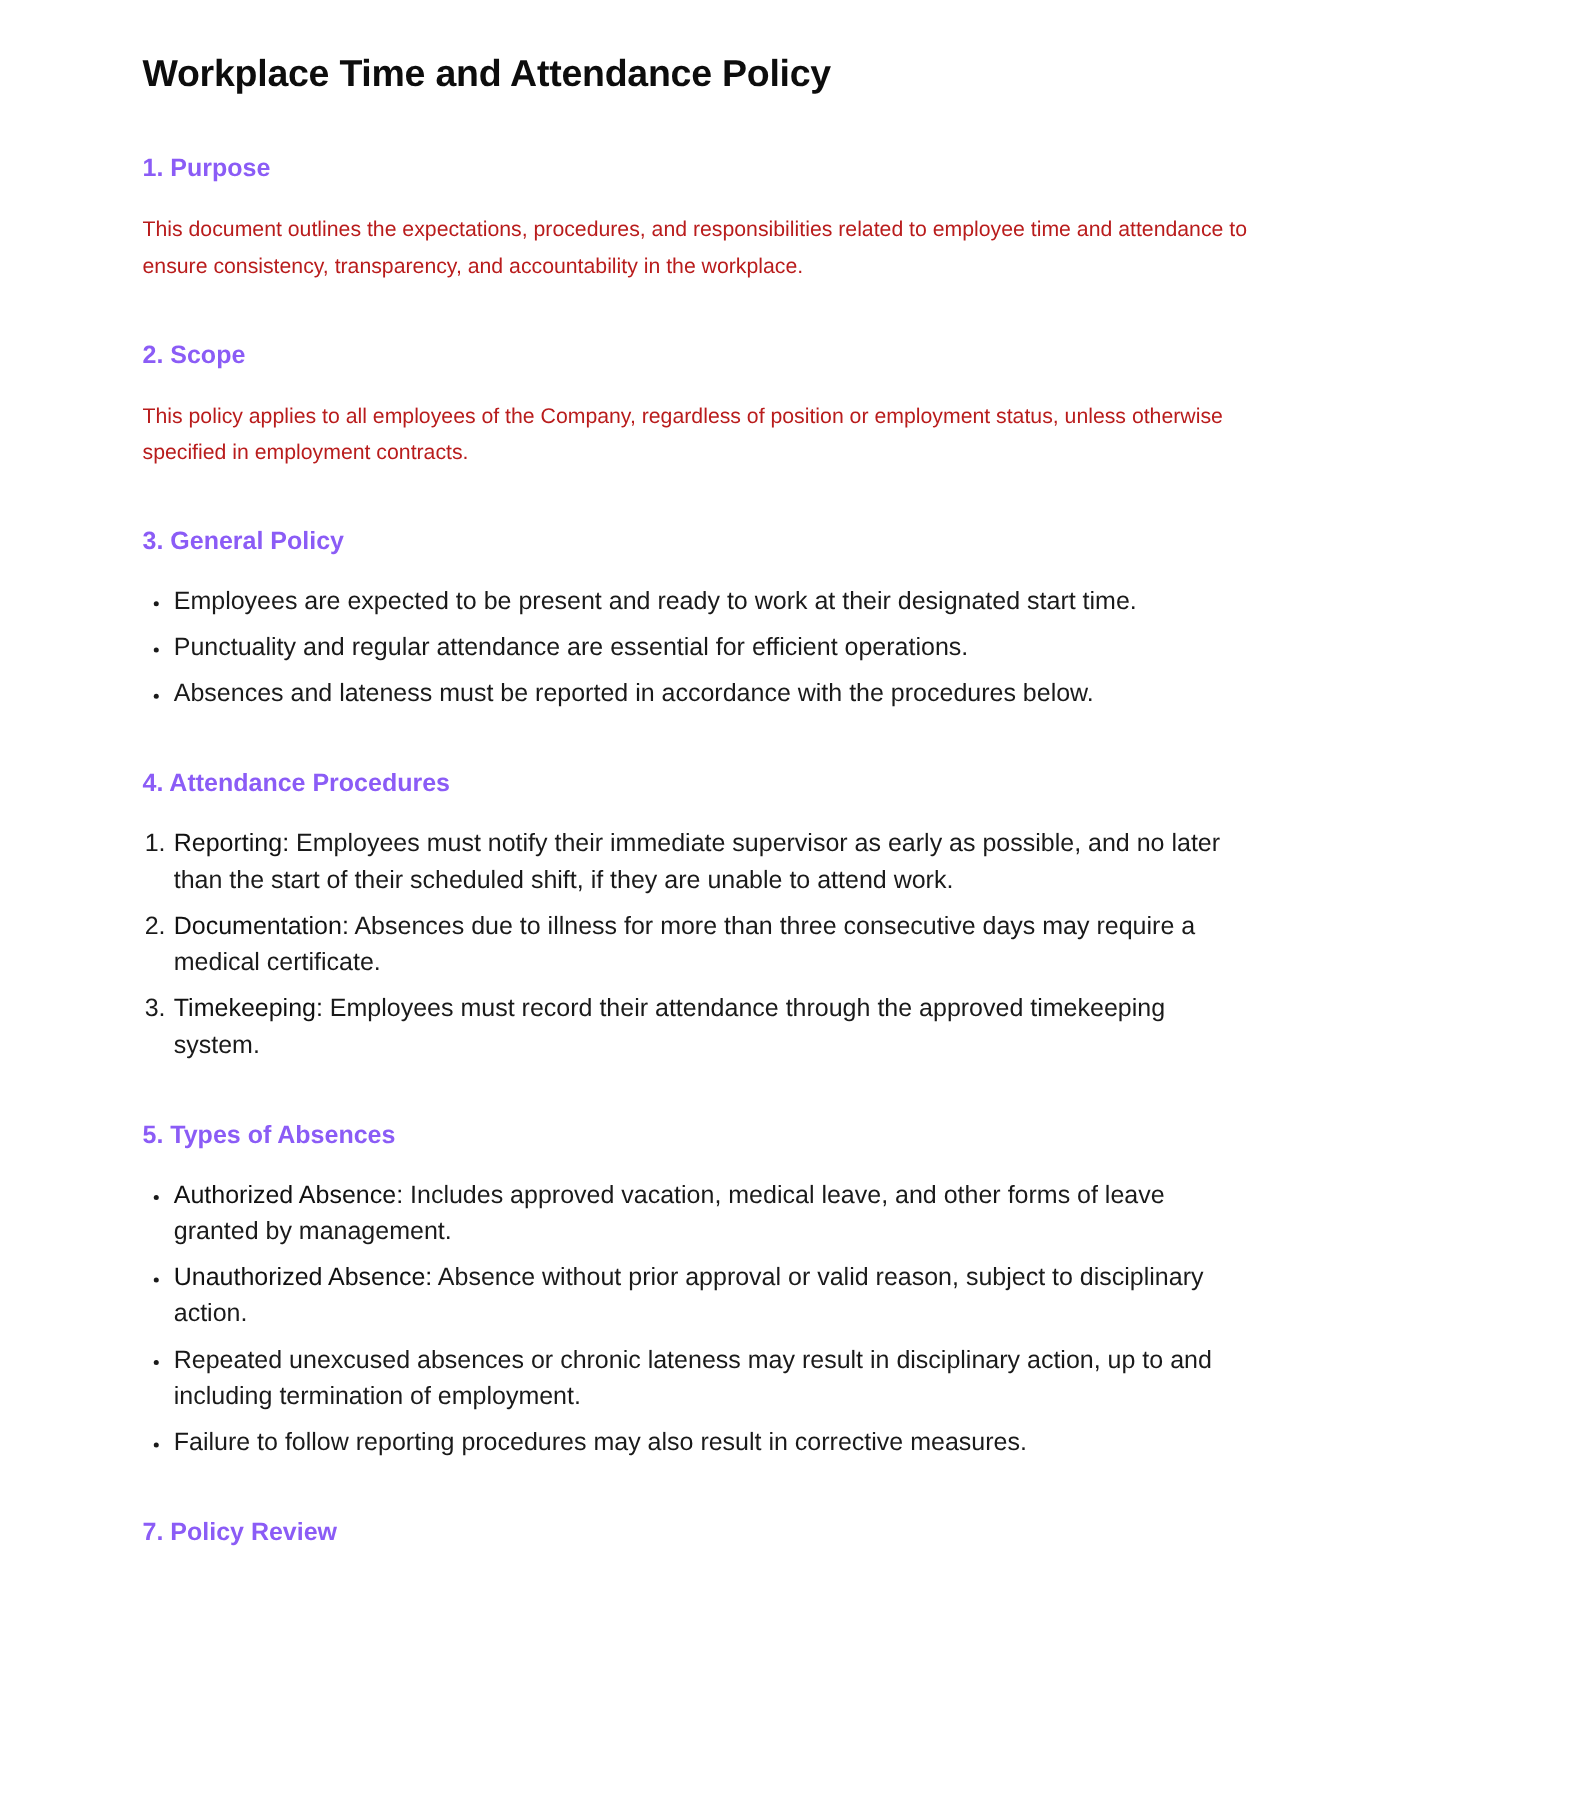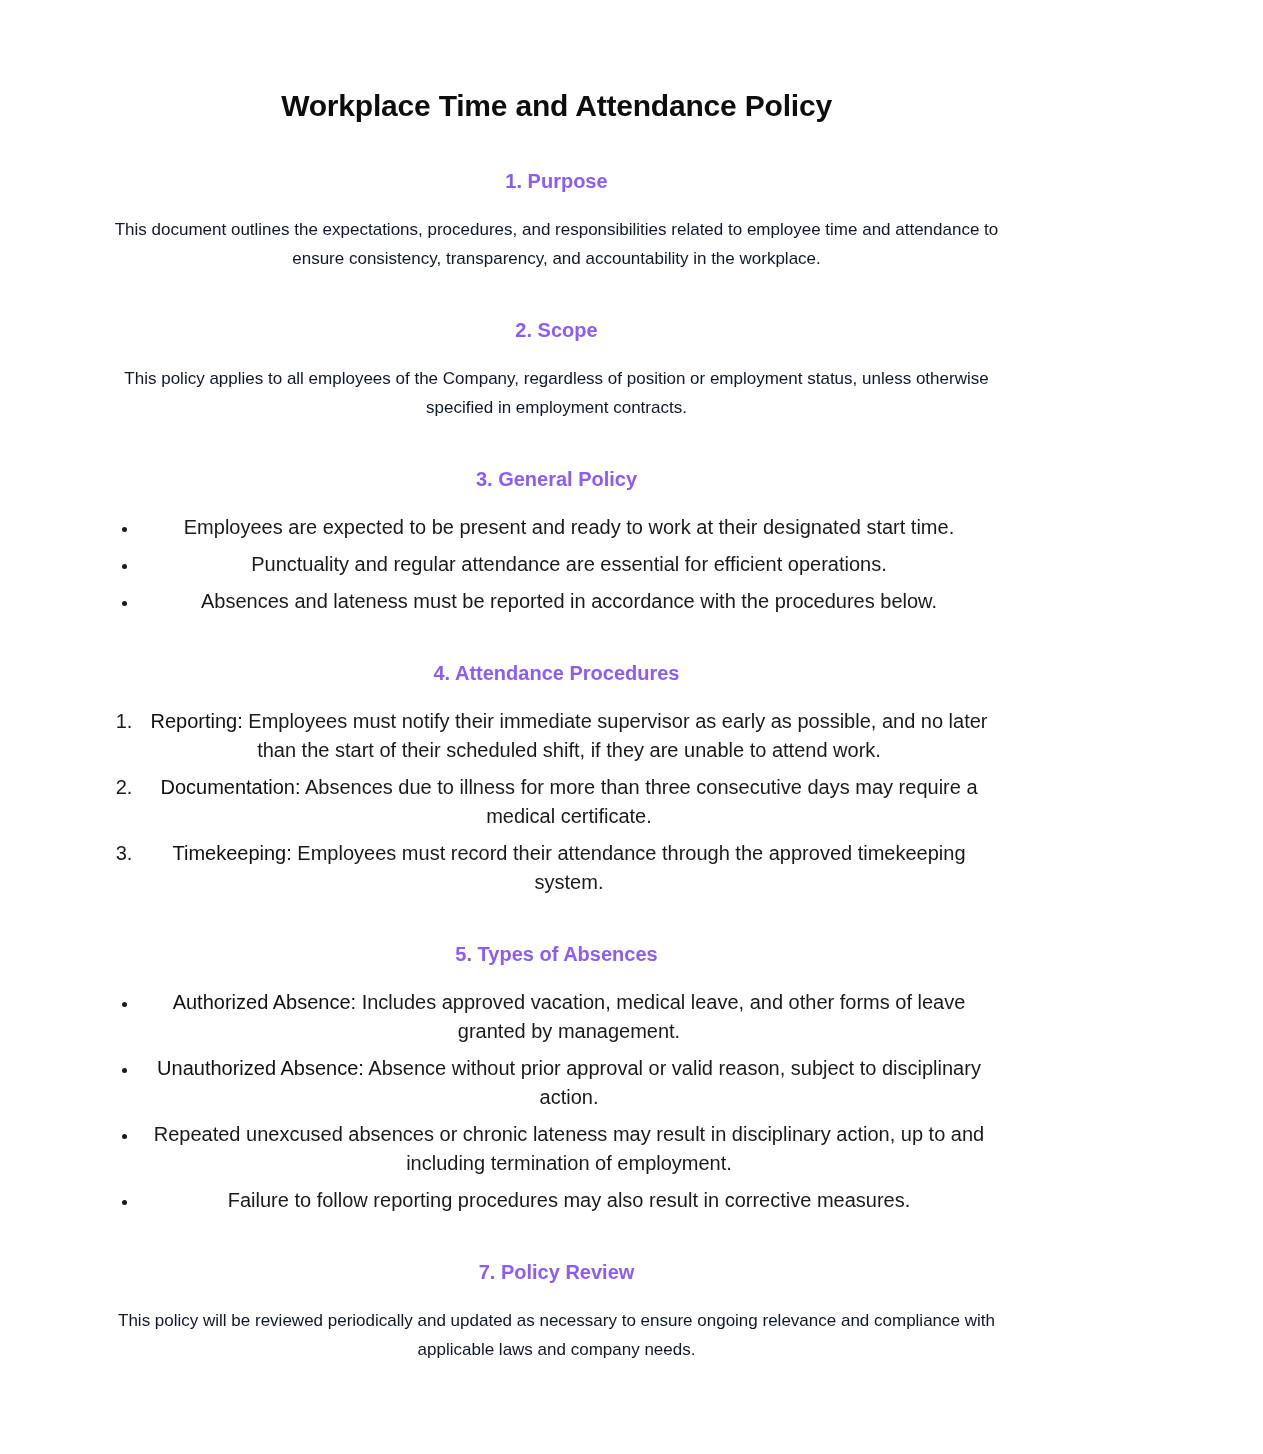--- a/index.html
+++ b/index.html
@@ -8,45 +8,44 @@
     background: #ffffff;
   }
   body {
     width: 1263px;
     height: 1454px;
     font-family: "Liberation Sans", "DejaVu Sans", sans-serif;
     color: #111111;
     overflow: hidden;
   }
   .page {
-    padding: 89px 116px 0 114px;
+    padding: 43px 116px 0 114px;
     box-sizing: border-box;
     width: 1115px;
-    text-align: center;
   }
   h1.doc-title {
     font-size: 30px;
     font-weight: 700;
     line-height: 1.15;
     margin: 0;
     letter-spacing: -0.2px;
     color: #0d0d0d;
   }
   section.doc-section { margin: 0; }
   h2.section-heading {
     font-size: 20px;
     font-weight: 700;
     margin: 46px 0 22px 0;
     color: #8b5cf6;
   }
   p.body-paragraph {
     font-size: 17px;
     line-height: 29px;
     margin: 0;
-    color: #0f172a;
+    color: #b91c1c;
   }
   ul.bullet-list, ol.numbered-list {
     margin: 0;
     padding: 0 0 0 24px;
     font-size: 20px;
     line-height: 29px;
     color: #1a1a1a;
   }
   ul.bullet-list li, ol.numbered-list li {
     margin: 0 0 8px 0;
@@ -93,16 +92,15 @@
         </ul>
       </section>
       <section class="doc-section">
         <ul class="bullet-list">
           <li>Repeated unexcused absences or chronic lateness may result in disciplinary action, up to and including termination of employment.</li>
           <li>Failure to follow reporting procedures may also result in corrective measures.</li>
         </ul>
       </section>
       <section class="doc-section">
         <h2 class="section-heading">7. Policy Review</h2>
-        <p class="body-paragraph">This policy will be reviewed periodically and updated as necessary to ensure ongoing relevance and compliance with applicable laws and company needs.</p>
       </section>
     </div>
 </div>
 
 </body></html>

